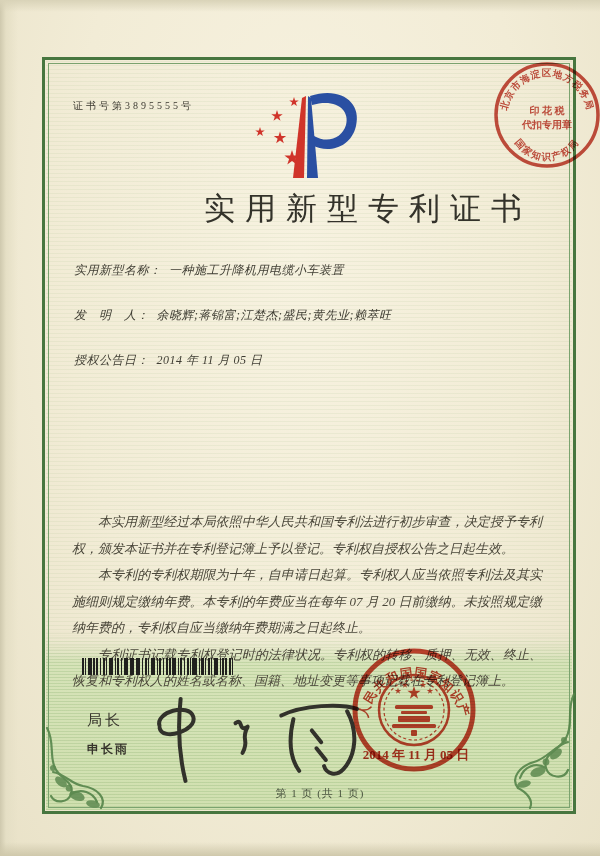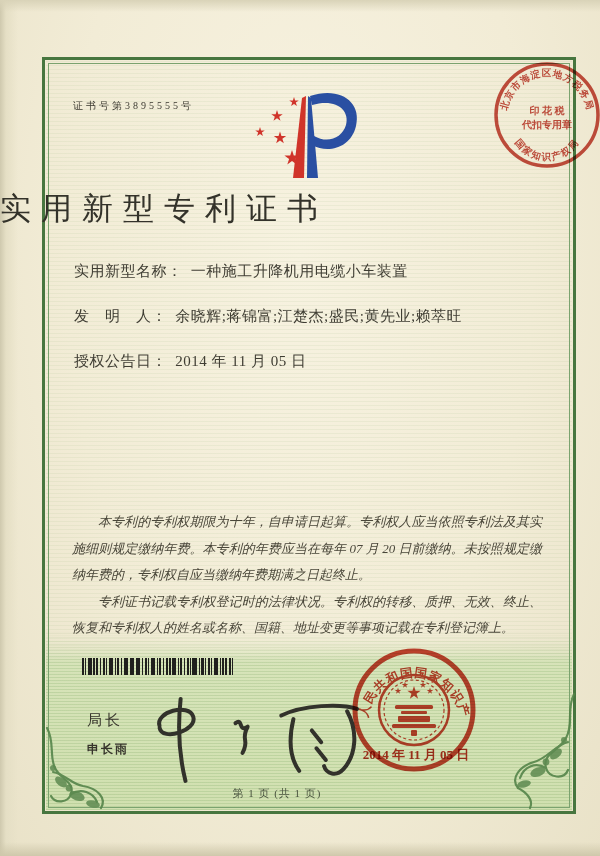--- a/index.html
+++ b/index.html
@@ -22,24 +22,24 @@
            background:repeating-linear-gradient(0deg,rgba(140,175,115,0.10) 0 1px,rgba(0,0,0,0) 1px 4px);}
   .green-band{position:absolute;left:46px;top:630px;width:526px;height:180px;
       background:
         repeating-linear-gradient(0deg,rgba(115,160,90,0.22) 0 1px,rgba(0,0,0,0) 1px 3px),
         linear-gradient(180deg,rgba(210,226,180,0) 0,rgba(210,226,180,0.85) 34px,rgba(205,223,172,0.9) 100%);
       -webkit-mask-image:linear-gradient(180deg,transparent 0,#000 30px);
       mask-image:linear-gradient(180deg,transparent 0,#000 30px);}
   .cert-no{position:absolute;left:73px;top:99px;font-size:10px;letter-spacing:3px;
            color:#3c3a31;text-align:right;}
   .logo{position:absolute;left:240px;top:82px;width:128px;height:102px;}
-  .title{position:absolute;left:0;top:188px;width:532px;text-align:left;
+  .title{position:absolute;left:0;top:188px;width:532px;text-align:right;
          font-size:31px;font-weight:500;letter-spacing:10px;color:#33322a;}
   .fields{position:absolute;left:74px;top:262px;width:480px;}
-  .field-row{height:45px;font-size:15px;color:#3f3d33;letter-spacing:0.5px;white-space:nowrap;}
+  .field-row{height:45px;font-size:12px;color:#3f3d33;letter-spacing:0.5px;white-space:nowrap;font-style:italic;}
   .field-row .lab{display:inline-block;}
   .field-row .val{display:inline-block;margin-left:4px;}
   .paras{position:absolute;left:72px;top:509px;width:470px;color:#494639;
          font-size:13px;line-height:26.5px;font-style:italic;text-align:justify;}
   .paras p{margin:0;text-indent:2em;}
   .barcode{position:absolute;left:82px;top:658px;width:152px;height:17px;
      background:
        repeating-linear-gradient(90deg,#20201e 0 1px,rgba(0,0,0,0) 1px 3px),
        repeating-linear-gradient(90deg,#20201e 0 2px,rgba(0,0,0,0) 2px 7px),
        repeating-linear-gradient(90deg,#20201e 0 1px,rgba(0,0,0,0) 1px 11px);}
@@ -53,21 +53,21 @@
         mix-blend-mode:multiply;}
   .seal-date{position:absolute;left:350px;top:746px;width:132px;text-align:center;
              font-size:13px;font-weight:600;color:#c03524;letter-spacing:0;
              mix-blend-mode:multiply;}
   .tax-stamp{position:absolute;left:487px;top:54px;width:118px;height:122px;
              mix-blend-mode:multiply;}
   .corner{position:absolute;}
   .corner.bl{left:41px;top:722px;width:92px;height:94px;}
   .corner.br{left:490px;top:688px;width:90px;height:128px;}
   .footer{position:absolute;left:42px;top:786px;width:470px;text-align:center;
-          font-size:11px;letter-spacing:1px;color:#4b5540;}
+          font-size:11px;letter-spacing:1px;color:#4b5540;padding-left:43px;}
 </style>
 </head>
 <body>
 
 <div class="page">
 
   <div class="edge-left"></div>
   <div class="edge-top"></div>
 
   <div class="texture"></div>
@@ -157,20 +157,21 @@
       <span class="lab">发　明　人：</span>
       <span class="val">余晓辉;蒋锦富;江楚杰;盛民;黄先业;赖萃旺</span>
     </div>
     <div class="field-row">
       <span class="lab">授权公告日：</span>
       <span class="val">2014 年 11 月 05 日</span>
     </div>
   </div>
 
   <div class="paras">
+    <p>本实用新型经过本局依照中华人民共和国专利法进行初步审查，决定授予专利权，颁发本证书并在专利登记簿上予以登记。专利权自授权公告之日起生效。</p>
     <p>本专利的专利权期限为十年，自申请日起算。专利权人应当依照专利法及其实施细则规定缴纳年费。本专利的年费应当在每年 07 月 20 日前缴纳。未按照规定缴纳年费的，专利权自应当缴纳年费期满之日起终止。</p>
     <p>专利证书记载专利权登记时的法律状况。专利权的转移、质押、无效、终止、恢复和专利权人的姓名或名称、国籍、地址变更等事项记载在专利登记簿上。</p>
   </div>
 
   <div class="barcode"></div>
 
   <div class="sig-role">局长</div>
   <div class="sig-name">申长雨</div>
 
   <svg class="sig-script" viewBox="0 0 252 102">

